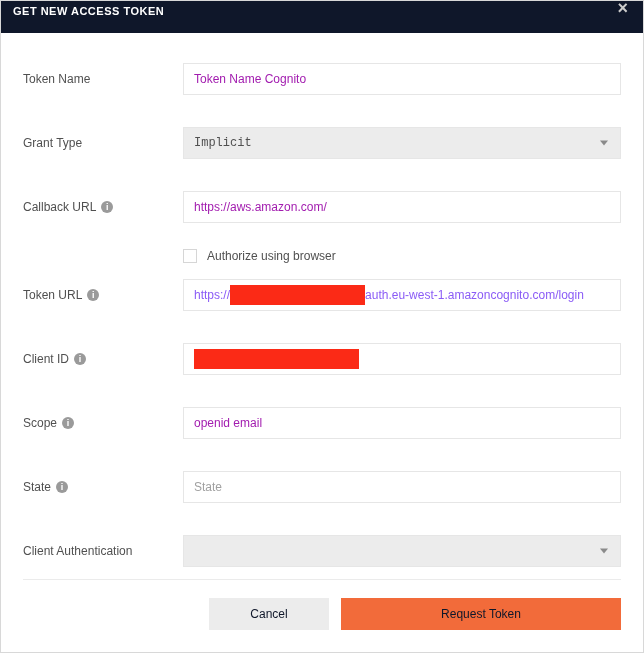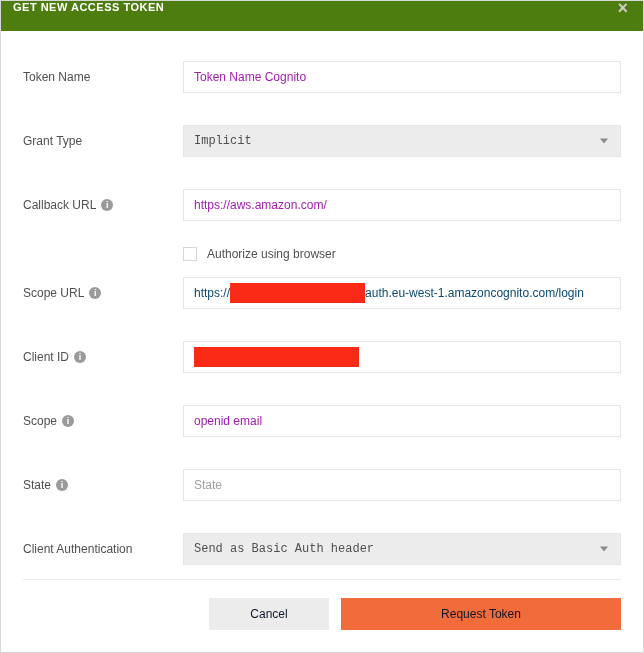--- a/index.html
+++ b/index.html
@@ -12,25 +12,25 @@
       height: 653px;
       overflow: hidden;
     }
     .modal {
       width: 100%;
       height: 100%;
       border: 1px solid #d8d8d8;
     }
     .titlebar {
       height: 30px;
-      background: #4d7c0f;
+      background: #0f172a;
       color: #fff;
       display: flex;
-      align-items: flex-start;
-      padding: 0 12px;
+      align-items: flex-end;
+      padding: 16px 12px;
       font-size: 11px;
       font-weight: 600;
       letter-spacing: 0.5px;
     }
     .titlebar span { flex: 1; }
     .close-x {
       width: 16px;
       height: 16px;
       color: #ccc;
       font-size: 18px;
@@ -119,21 +119,21 @@
       background: #fff;
       cursor: pointer;
     }
     .redacted-input {
       width: 100%;
       height: 32px;
       border: 1px solid #e6e6e6;
       display: flex;
       align-items: center;
       font-size: 12px;
-      color: #0c4a6e;
+      color: #8b5cf6;
       background: #fff;
       overflow: hidden;
     }
     .redacted-prefix { padding-left: 10px; }
     .redacted-block { height: 20px; background: #fb2a16; }
     .redacted-w1 { width: 135px; }
     .redacted-w2 { width: 165px; margin-left: 10px; }
     .redacted-suffix { padding-left: 0; }
     .footer {
       position: absolute;
@@ -212,21 +212,21 @@
       </div>
     </div>
 
     <div class="checkbox-row">
       <div class="checkbox-box"></div>
       <span>Authorize using browser</span>
     </div>
 
     <div class="row">
       <div class="label-col">
-        <span>Scope URL</span>
+        <span>Token URL</span>
         <span class="info-icon">i</span>
       </div>
       <div class="field-col">
         <div class="redacted-input">
           <span class="redacted-prefix">https://</span>
           <div class="redacted-block redacted-w1"></div>
           <span class="redacted-suffix">auth.eu-west-1.amazoncognito.com/login</span>
         </div>
       </div>
     </div>
@@ -262,21 +262,20 @@
         <input class="text-input" placeholder="State" style="">
       </div>
     </div>
 
     <div class="row">
       <div class="label-col">
         <span>Client Authentication</span>
       </div>
       <div class="field-col">
         <div class="select-input">
-          <span>Send as Basic Auth header</span>
           <div class="select-caret"></div>
         </div>
       </div>
     </div>
 
   </div>
 
   <div class="footer">
     <div class="divider"></div>
     <div class="button-row">

